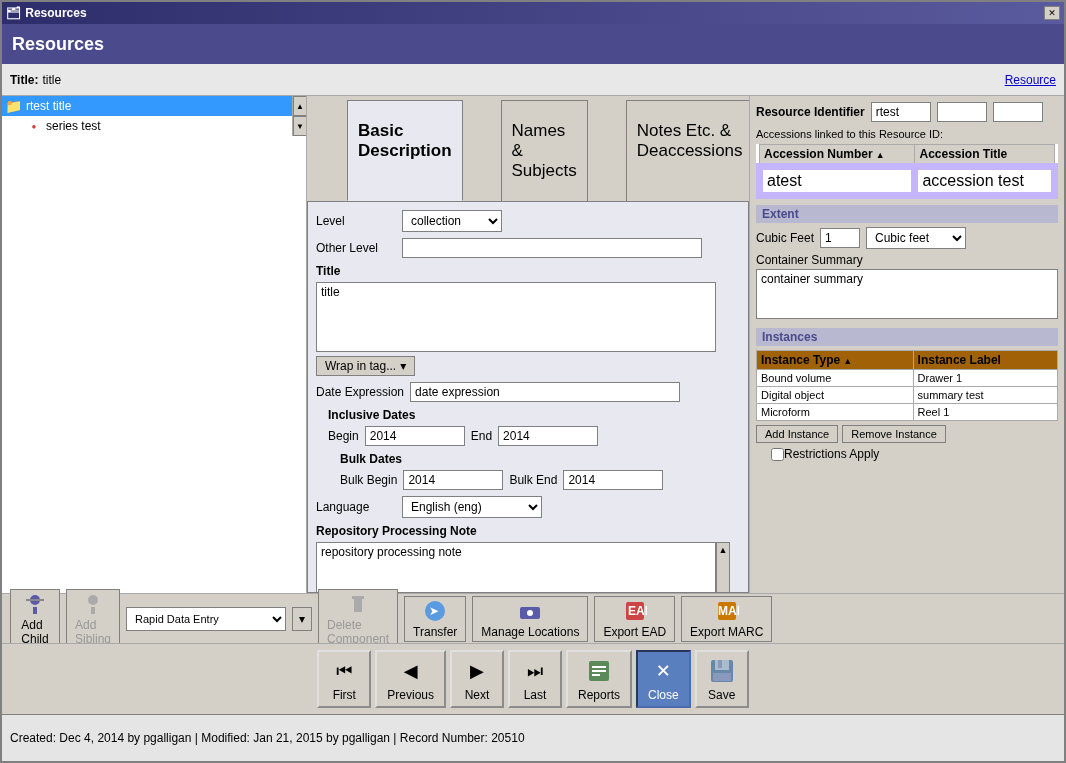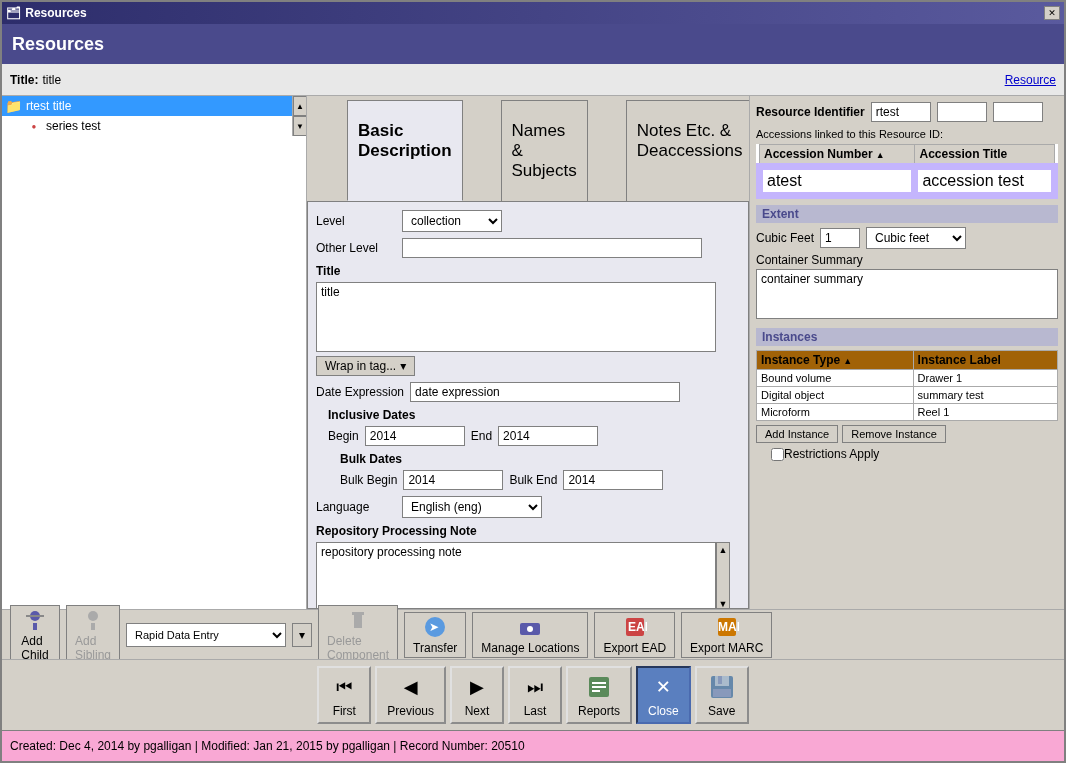--- a/index.html
+++ b/index.html
@@ -87,21 +87,21 @@
     .toolbar-btn.disabled { color: #999; cursor: default; }
     .rapid-select { height: 24px; width: 160px; font-size: 11px; }
 
     
     .nav-toolbar { background: #d4d0c8; padding: 6px; display: flex; align-items: center; justify-content: center; gap: 4px; border-top: 1px solid #aaa; }
     .nav-btn { display: flex; flex-direction: column; align-items: center; justify-content: center; padding: 4px 10px; background: #d4d0c8; border: 2px outset #e0e0e0; cursor: pointer; min-width: 50px; gap: 2px; font-size: 11px; }
     .nav-btn .nav-icon { width: 30px; height: 30px; display: flex; align-items: center; justify-content: center; font-size: 18px; }
     .nav-btn.active { background: #5a7fbf; border: 2px inset #4a6aaf; color: white; }
 
     
-    .status-bar { background: #f9a8d4; padding: 8px 8px; font-size: 11px; border-top: 1px solid #808080; }
+    .status-bar { background: #e5e5e5; padding: 16px 8px; font-size: 11px; border-top: 1px solid #808080; }
 
     .folder-icon { color: #d4a017; font-size: 14px; }
     .circle-icon { color: #cc4444; font-size: 8px; }
 
     .tree-panel-header { display: flex; }
     .tree-content { flex: 1; overflow: auto; }
   </style>
 </head>
 <body>
 

